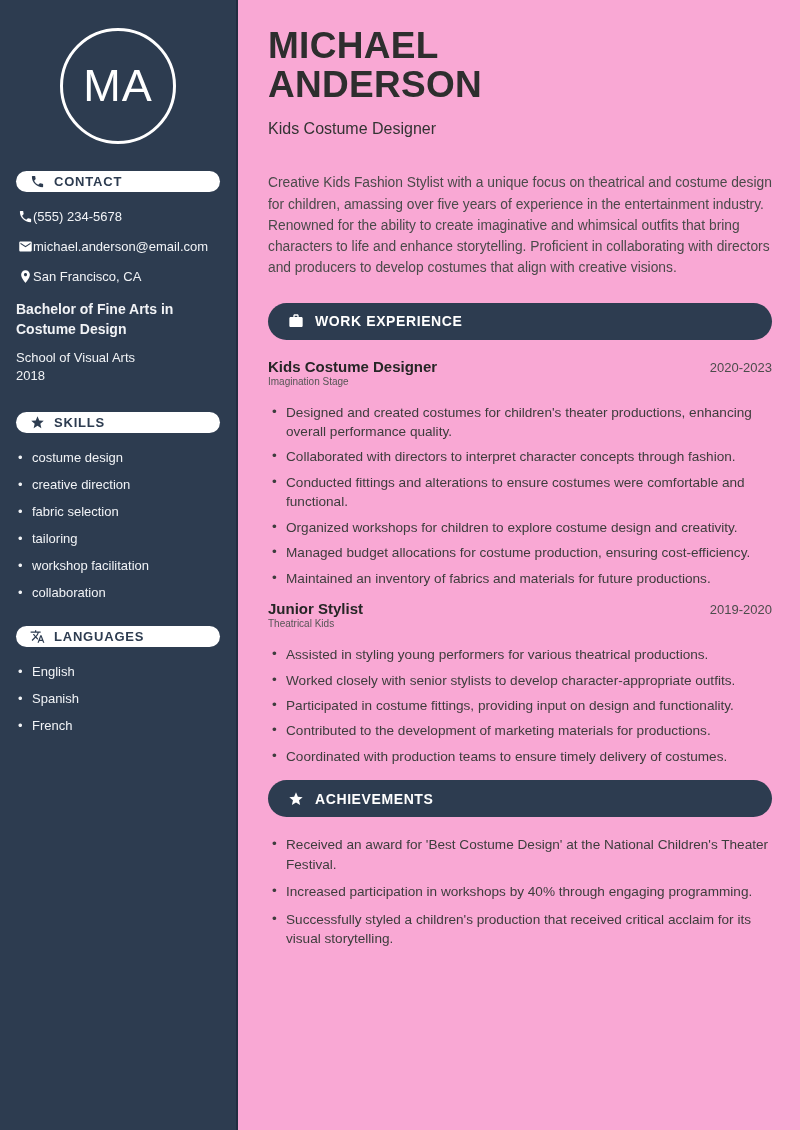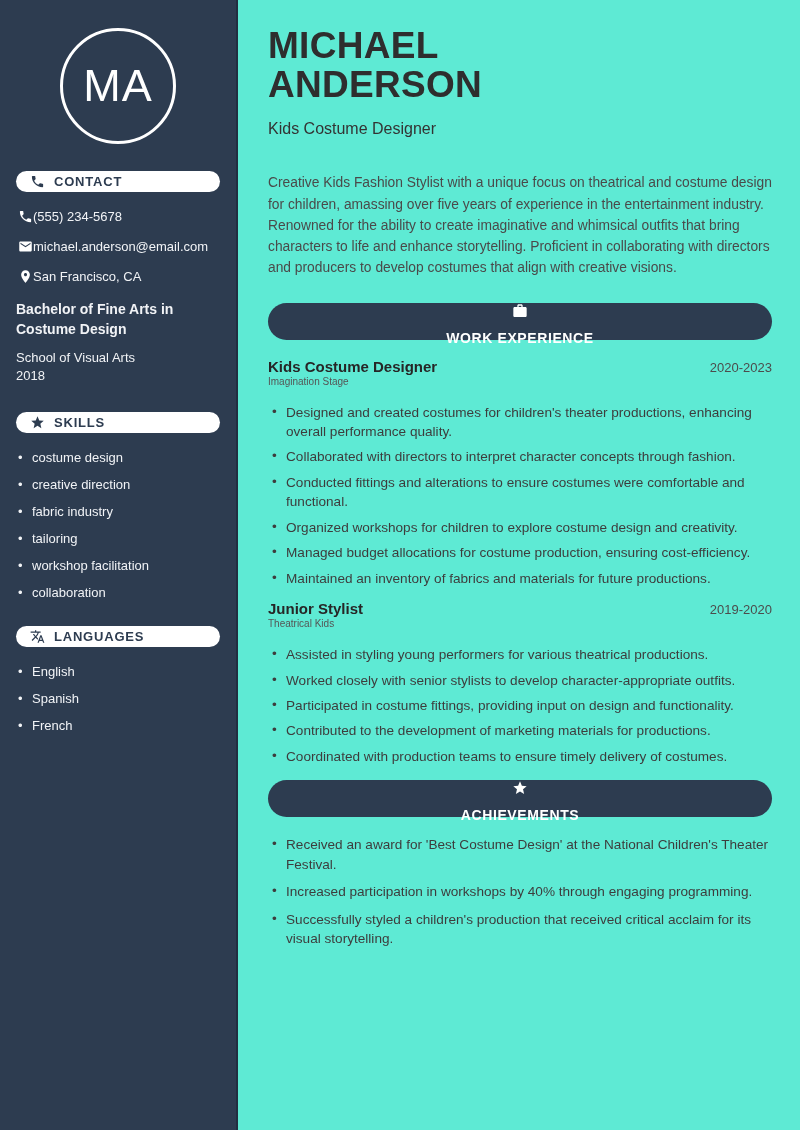--- a/index.html
+++ b/index.html
@@ -1,20 +1,20 @@
 <!DOCTYPE html>
 <html><head>
 <meta charset="utf-8">
 <style>
   * { margin: 0; padding: 0; box-sizing: border-box; }
   html, body { background: #e9e9ea; }
   body { font-family: "Liberation Sans", sans-serif; }
   .page {
     width: 800px; height: 1130px; margin: 0 auto;
-    display: flex; background: #5eead4; overflow: hidden;
+    display: flex; background: #f9a8d4; overflow: hidden;
   }
 
   
   .sidebar {
     width: 238px; flex-shrink: 0;
     background: #2d3c50;
     border-right: 2px solid #222e40;
     color: #f1f3f6;
     padding: 28px 16px;
   }
@@ -56,21 +56,20 @@
   .job-subtitle { font-size: 16px; color: #333333; margin-top: 16px; }
   .summary { font-size: 13.8px; color: #4a4a4a; line-height: 1.54; margin-top: 34px; }
 
   .section-bar {
     background: #2d3c50; color: #ffffff;
     height: 37px; border-radius: 19px;
     display: flex; align-items: center; gap: 11px;
     padding: 0 20px;
     font-size: 14px; font-weight: bold; letter-spacing: 0.6px;
     margin: 24px 0 18px 0;
-    flex-direction: column;
   }
   .section-bar svg { width: 16px; height: 16px; fill: #ffffff; flex-shrink: 0; }
 
   .job-block { margin-bottom: 12px; }
   .job-header { display: flex; justify-content: space-between; align-items: baseline; }
   .job-title { font-size: 15px; font-weight: bold; color: #262626; }
   .job-dates { font-size: 13px; color: #4c4c4c; }
   .job-company { font-size: 10px; color: #555555; margin-top: 1px; }
   ul.main-list { list-style: none; margin-top: 16px; }
   ul.main-list li {
@@ -125,21 +124,21 @@
 
     <div class="side-pill">
       <svg viewBox="0 0 24 24">
           <path d="M12 17.27L18.18 21l-1.64-7.03L22 9.24l-7.19-.61L12 2 9.19 8.63 2 9.24l5.46 4.73L5.82 21z"></path>
         </svg>
       <span>SKILLS</span>
     </div>
     <ul class="side-list">
       <li>costume design</li>
       <li>creative direction</li>
-      <li>fabric industry</li>
+      <li>fabric selection</li>
       <li>tailoring</li>
       <li>workshop facilitation</li>
       <li>collaboration</li>
     </ul>
 
     <div class="side-pill">
       <svg viewBox="0 0 24 24">
           <path d="M12.87 15.07l-2.54-2.51.03-.03c1.74-1.94 2.98-4.17 3.71-6.53H17V4h-7V2H8v2H1v1.99h11.17C11.5 7.92 10.44 9.75 9 11.35 8.07 10.32 7.3 9.19 6.69 8h-2c.73 1.63 1.73 3.17 2.98 4.56l-5.09 5.02L4 19l5-5 3.11 3.11.76-2.04zM18.5 10h-2L12 22h2l1.12-3h4.75L21 22h2l-4.5-12zm-2.62 7l1.62-4.33L19.12 17h-3.24z"></path>
         </svg>
       <span>LANGUAGES</span>

